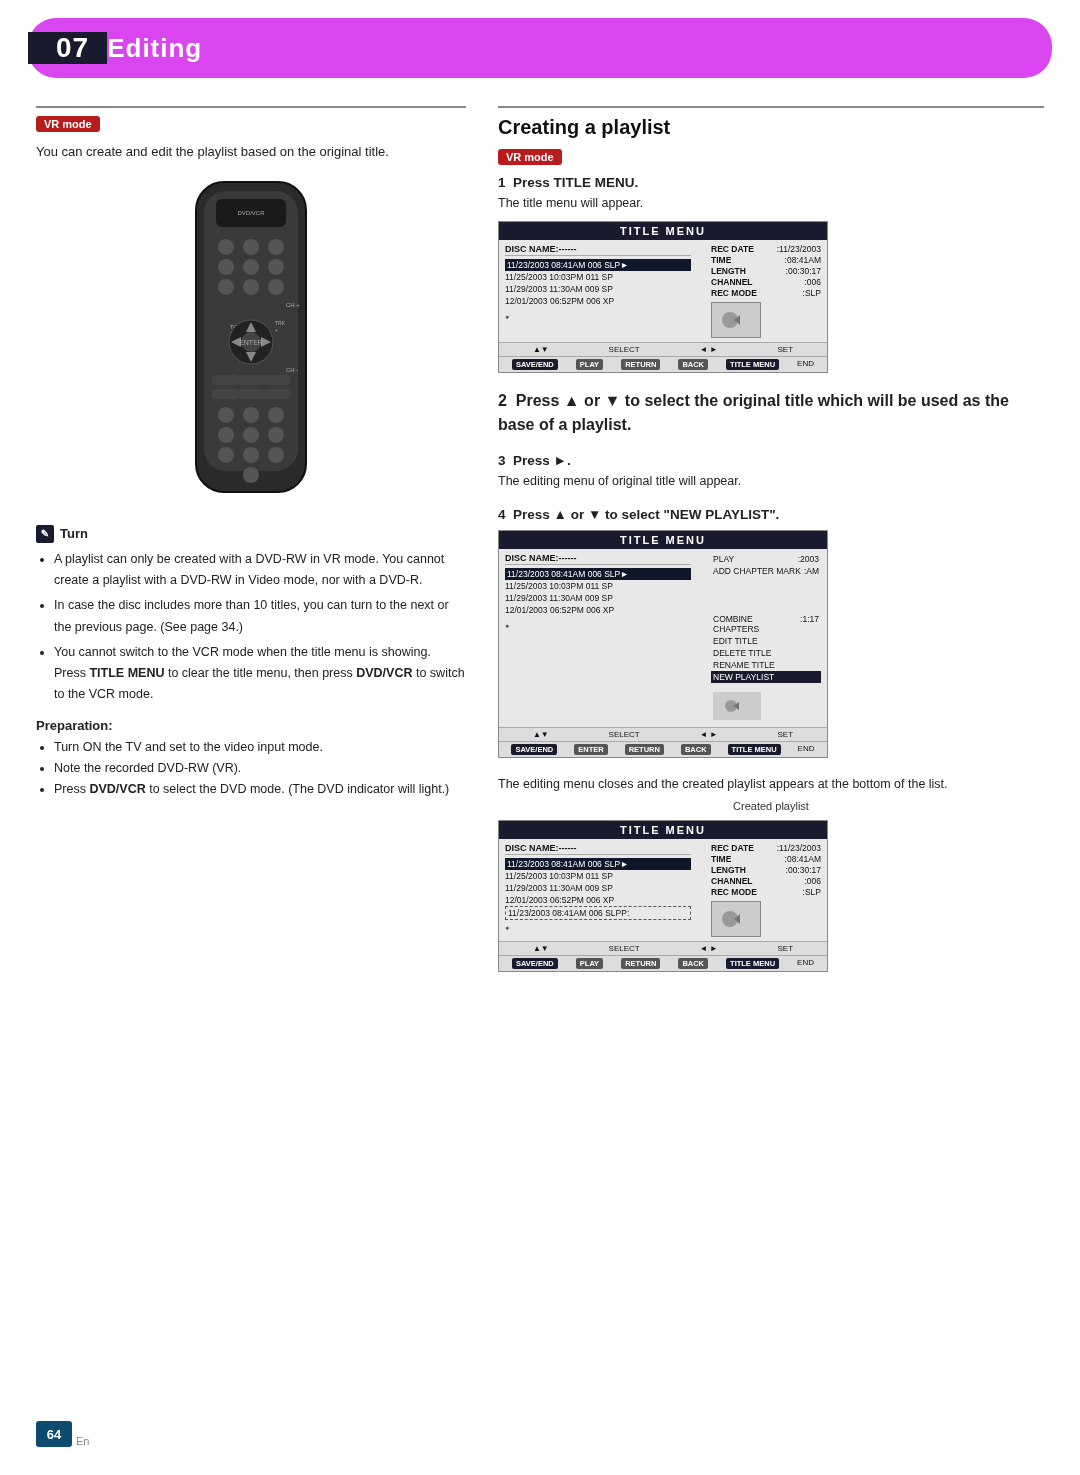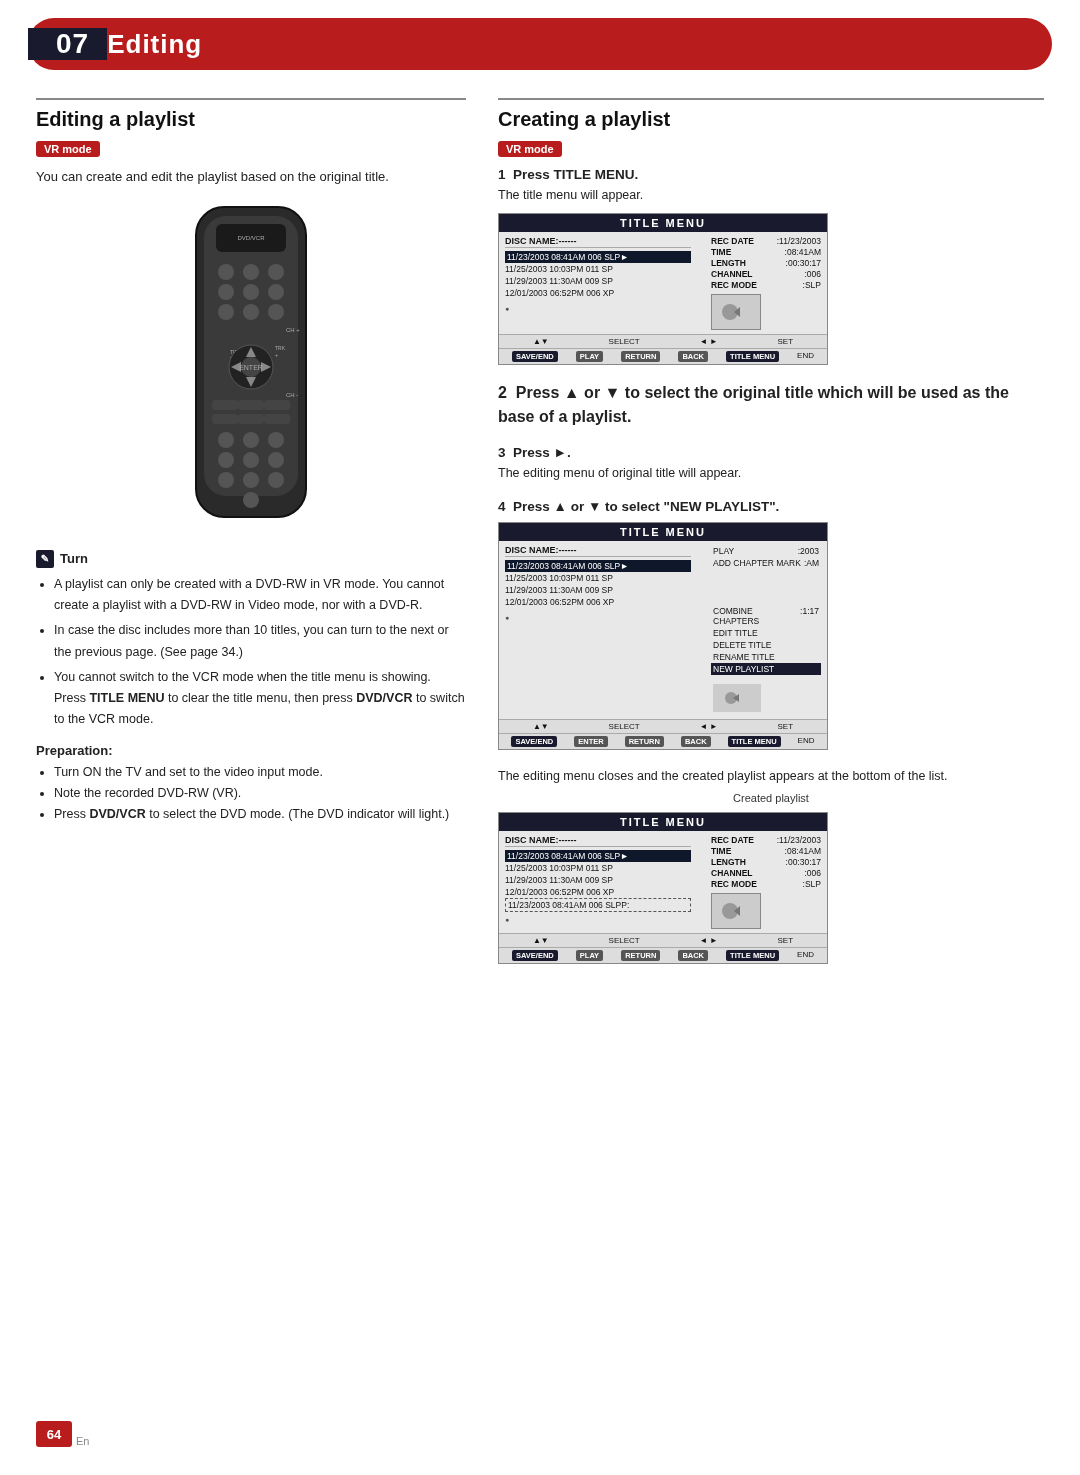--- a/index.html
+++ b/index.html
@@ -8,26 +8,26 @@
       min-height: 1475px;
       background: #fff;
       font-family: Arial, Helvetica, sans-serif;
       font-size: 13px;
       color: #222;
       position: relative;
     }
 
     
     .header-bar {
-      background: #b91c1c;
+      background: #d946ef;
       color: #fff;
       display: flex;
       align-items: center;
       padding: 0 0 0 0;
-      height: 52px;
+      height: 60px;
       border-radius: 28px;
       margin: 18px 28px 0 28px;
     }
     .header-number {
       background: #1a1a2e;
       color: #fff;
       font-size: 28px;
       font-weight: bold;
       padding: 0 18px 0 28px;
       letter-spacing: 1px;
@@ -271,21 +271,21 @@
     .tm-menu-list div.highlighted {
       background: #1a1a2e;
       color: #fff;
     }
 
     
     .page-number {
       position: absolute;
       bottom: 28px;
       left: 36px;
-      background: #b91c1c;
+      background: #0c4a6e;
       color: #fff;
       font-size: 13px;
       font-weight: bold;
       width: 36px;
       height: 26px;
       display: flex;
       align-items: center;
       justify-content: center;
       border-radius: 3px;
     }
@@ -331,21 +331,20 @@
 
 <div class="header-bar">
   <span class="header-number">07</span>
   <span class="header-title-text">Editing</span>
 </div>
 
 <div class="main-content">
 
   <div class="left-col">
     <hr class="section-divider">
-    <div class="section-title">Editing a playlist</div>
     <div class="vr-mode-badge">VR mode</div>
     <div class="section-desc">You can create and edit the playlist based on the original title.</div>
 
     
     <div class="remote-container">
       <svg width="170" height="330" viewBox="0 0 170 330" xmlns="http://www.w3.org/2000/svg">
 
         <rect x="30" y="5" width="110" height="310" rx="28" ry="28" fill="#2a2a2a" stroke="#111" stroke-width="2"></rect>
         <rect x="38" y="14" width="94" height="280" rx="22" ry="22" fill="#3a3a3a"></rect>
 

